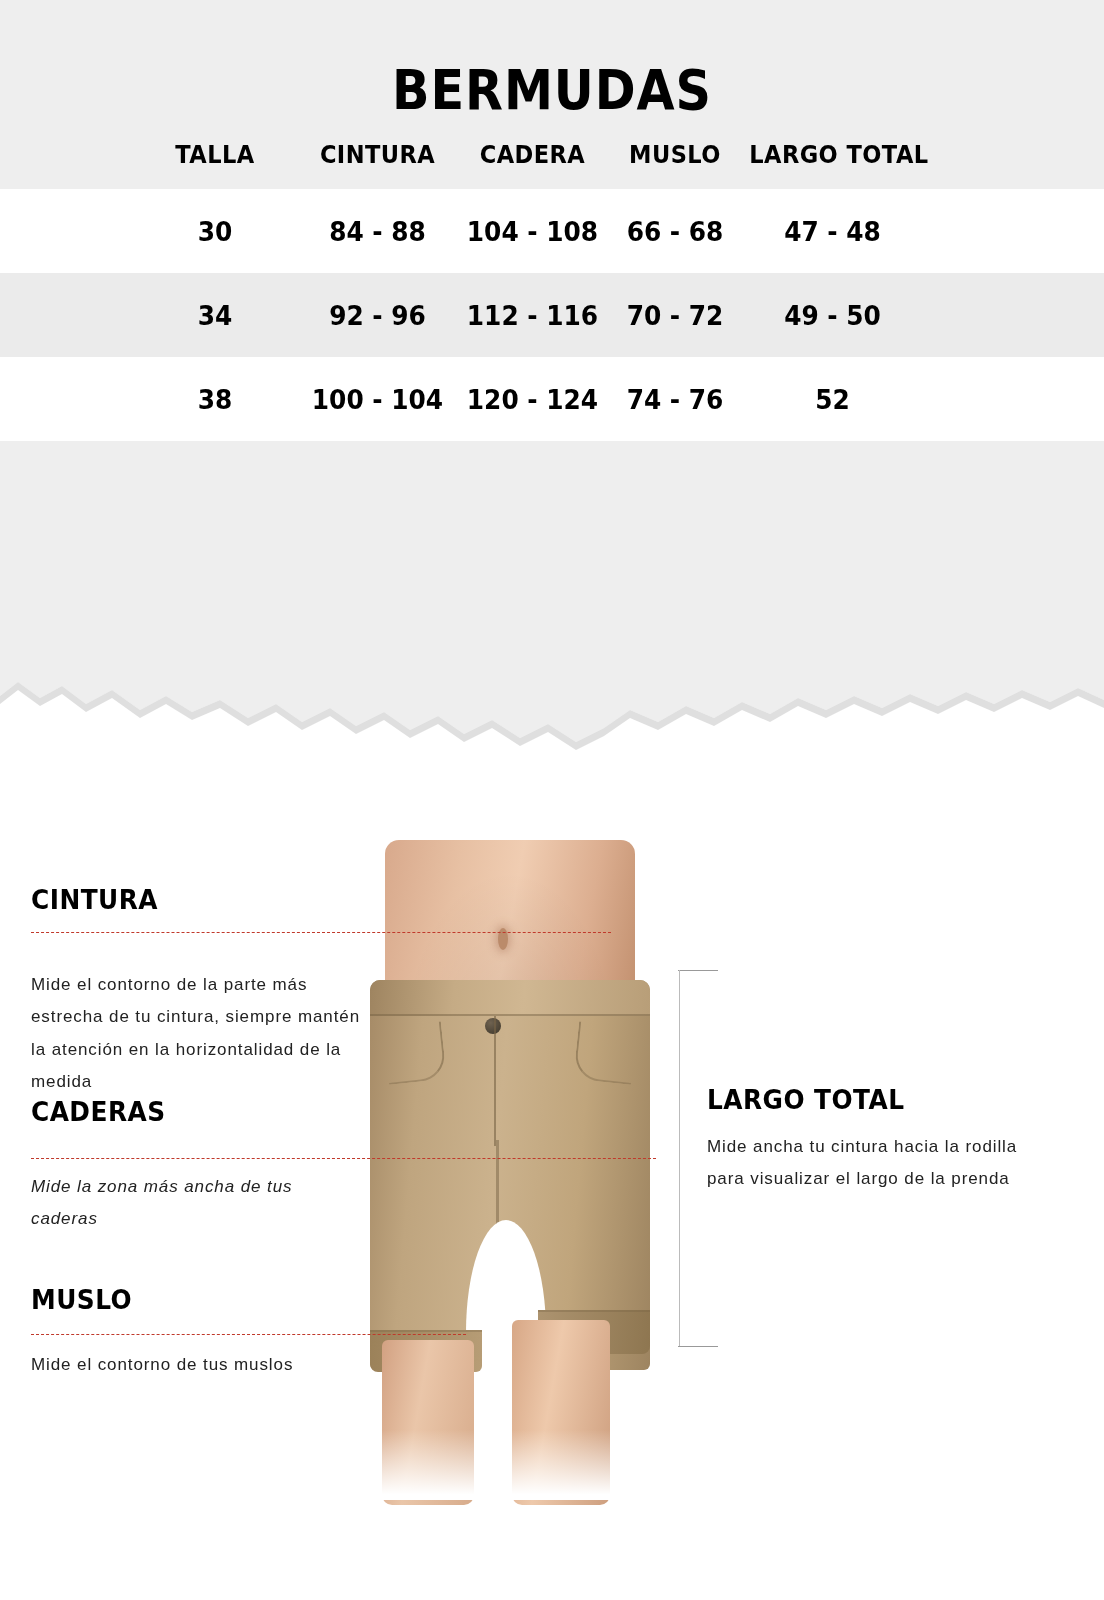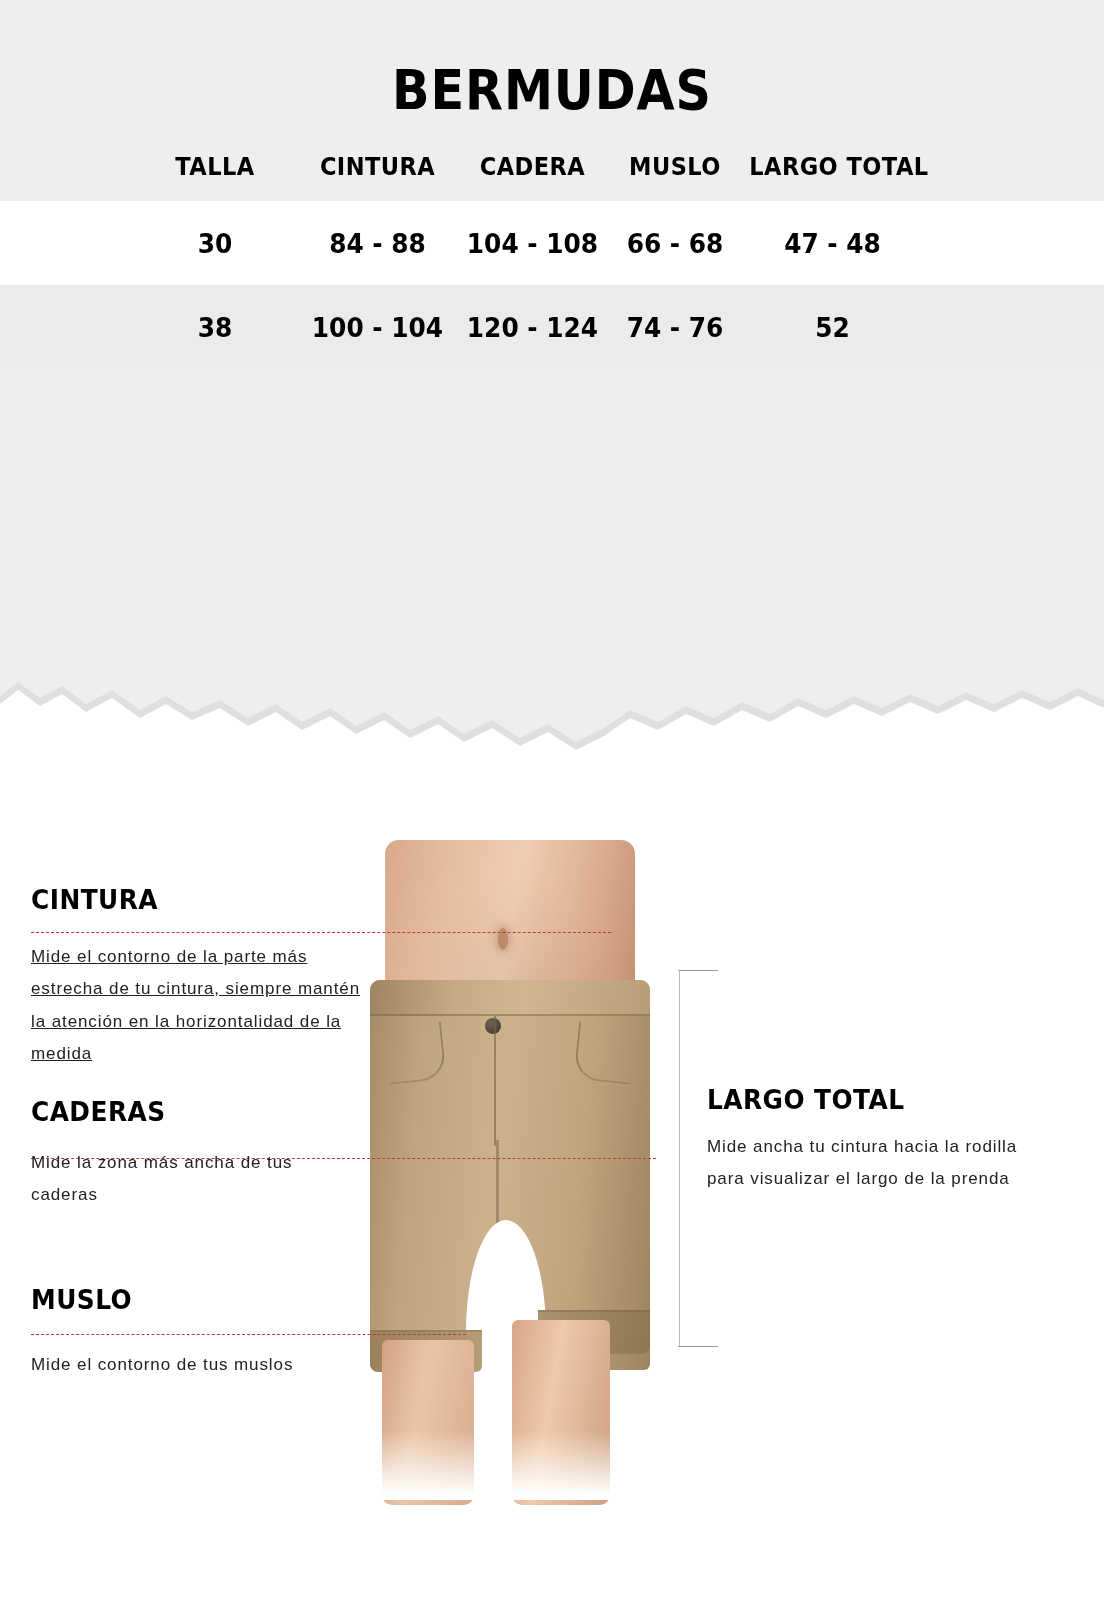--- a/index.html
+++ b/index.html
@@ -35,21 +35,21 @@
     letter-spacing: 1px;
     margin: 0;
     padding-top: 62px;
     line-height: 1.0;
     transform: scaleX(0.88);
   }
 
   table.size-table {
     width: 1104px;
     border-collapse: collapse;
-    margin-top: 26px;
+    margin-top: 14px;
     table-layout: fixed;
   }
   table.size-table col.c0 { width: 130px; }
   table.size-table col.c1 { width: 170px; }
   table.size-table col.c2 { width: 155px; }
   table.size-table col.c3 { width: 155px; }
   table.size-table col.c4 { width: 130px; }
   table.size-table col.c5 { width: 185px; }
   table.size-table col.c6 { width: 179px; }
 
@@ -267,20 +267,29 @@
         <td></td>
         <td>30</td>
         <td>84 - 88</td>
         <td>104 - 108</td>
         <td>66 - 68</td>
         <td>47 - 48</td>
         <td></td>
       </tr>
       <tr>
         <td></td>
+        <td>34</td>
+        <td>92 - 96</td>
+        <td>112 - 116</td>
+        <td>70 - 72</td>
+        <td>49 - 50</td>
+        <td></td>
+      </tr>
+      <tr>
+        <td></td>
         <td>38</td>
         <td>100 - 104</td>
         <td>120 - 124</td>
         <td>74 - 76</td>
         <td>52</td>
         <td></td>
       </tr>
     </tbody>
   </table>
 
@@ -314,26 +323,26 @@
 
   <div class="line" style="left:31px; top:120px; width:580px;"></div>
   <div class="line" style="left:31px; top:346px; width:625px;"></div>
   <div class="line" style="left:31px; top:522px; width:435px;"></div>
   <div class="line-solid" style="left:678px; top:158px; width:40px;"></div>
   <div class="line-solid" style="left:678px; top:534px; width:40px;"></div>
   <div class="vline" style="left:679px; top:158px; height:376px;"></div>
 
   <div class="block-left" id="blk-cintura">
     <h2 class="guide-heading">CINTURA</h2>
-    <p class="guide-body" style="margin-top:26px;text-decoration:underline;">Mide el contorno de la parte más estrecha de tu cintura, siempre mantén la atención en  la horizontalidad de la medida</p>
+    <p class="guide-body" style="margin-top:54px;">Mide el contorno de la parte más estrecha de tu cintura, siempre mantén la atención en  la horizontalidad de la medida</p>
   </div>
 
   <div class="block-left" id="blk-caderas">
     <h2 class="guide-heading">CADERAS</h2>
-    <p class="guide-body" style="margin-top:20px;">Mide la zona más ancha de tus caderas</p>
+    <p class="guide-body" style="margin-top:44px;font-style:italic;">Mide la zona más ancha de tus caderas</p>
   </div>
 
   <div class="block-left" id="blk-muslo">
     <h2 class="guide-heading">MUSLO</h2>
     <p class="guide-body" style="margin-top:34px;">Mide el contorno de tus muslos</p>
   </div>
 
   <div class="block-right" id="blk-largo">
     <h2 class="guide-heading">LARGO TOTAL</h2>
     <p class="guide-body" style="margin-top:16px;">Mide ancha tu cintura hacia la rodilla para visualizar el largo de la prenda</p>

